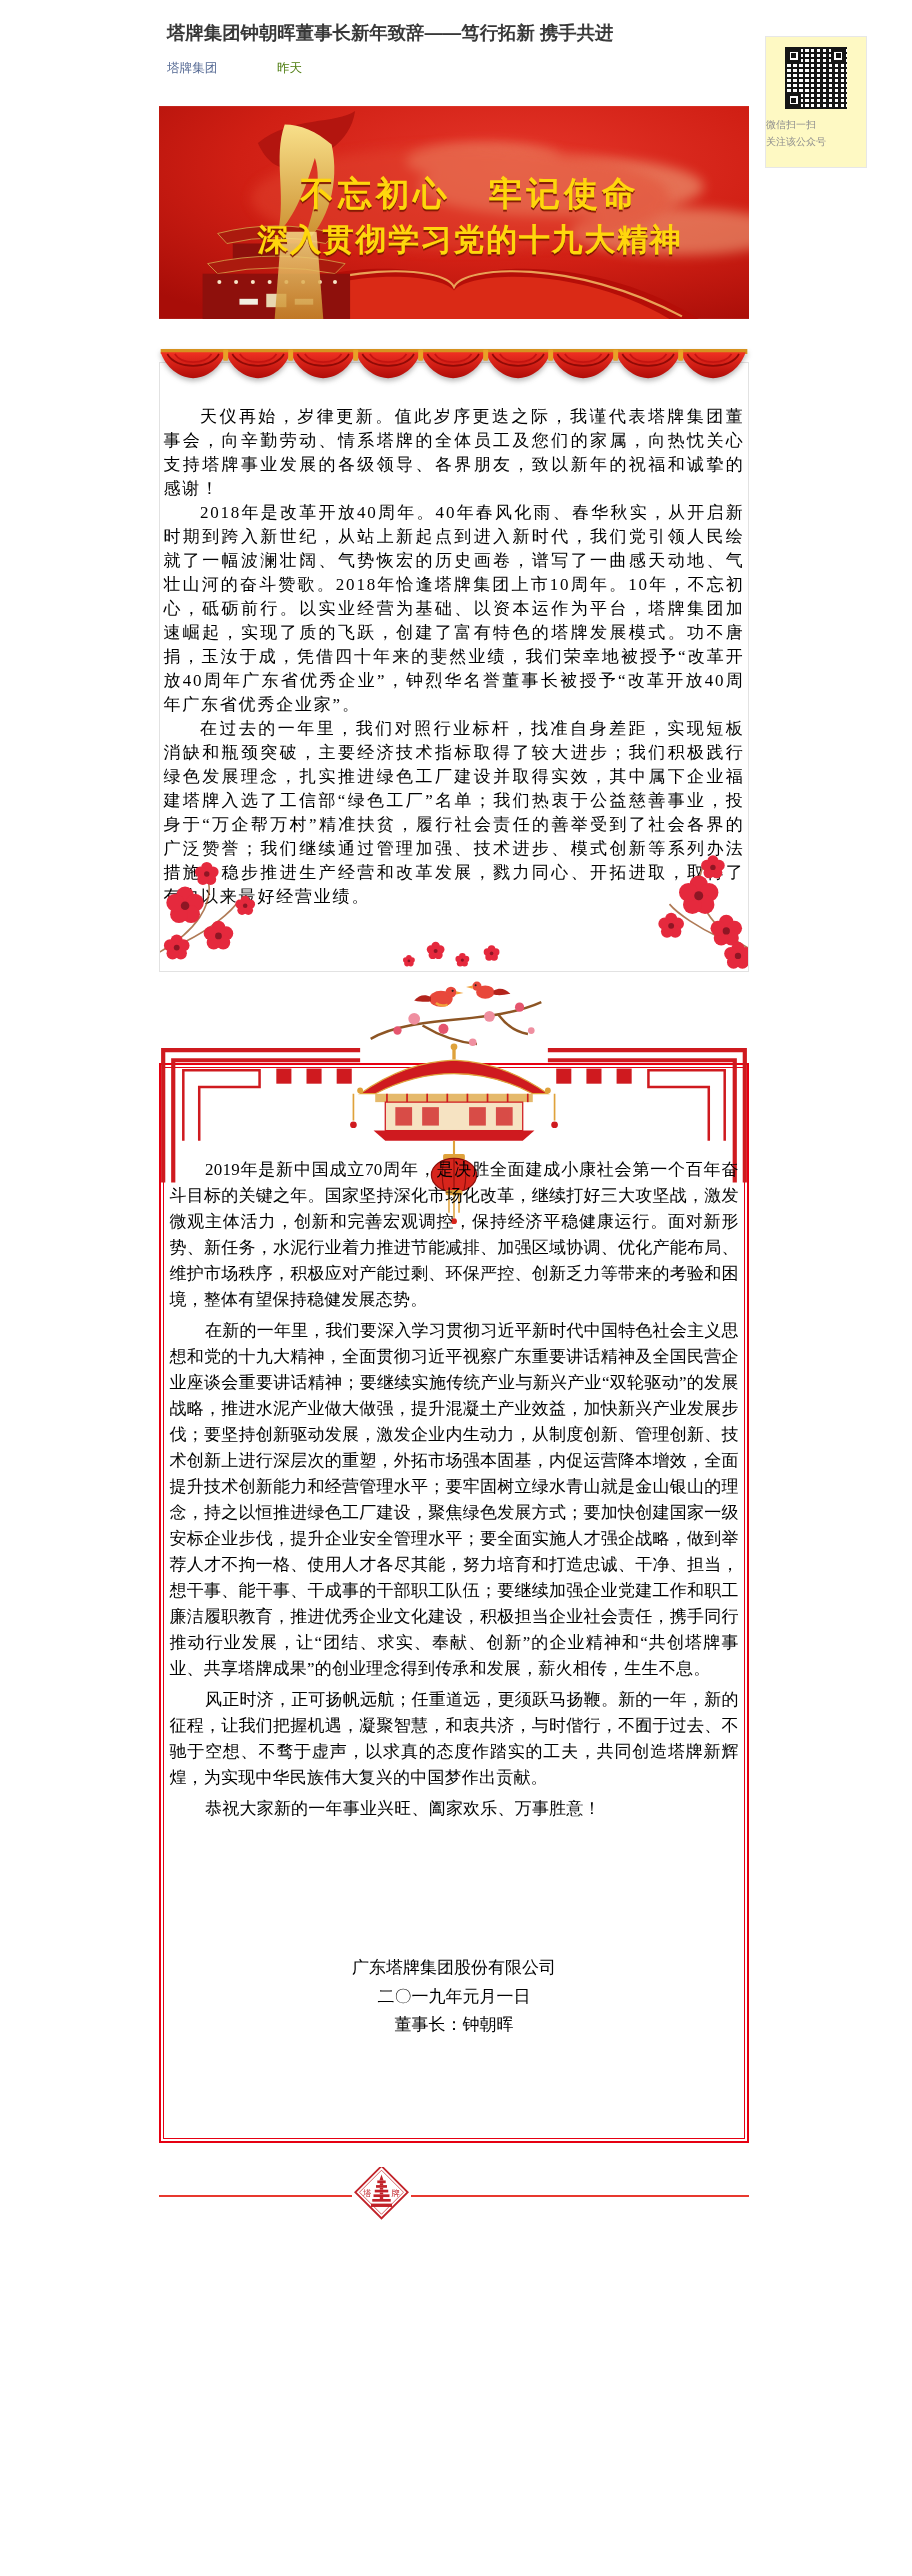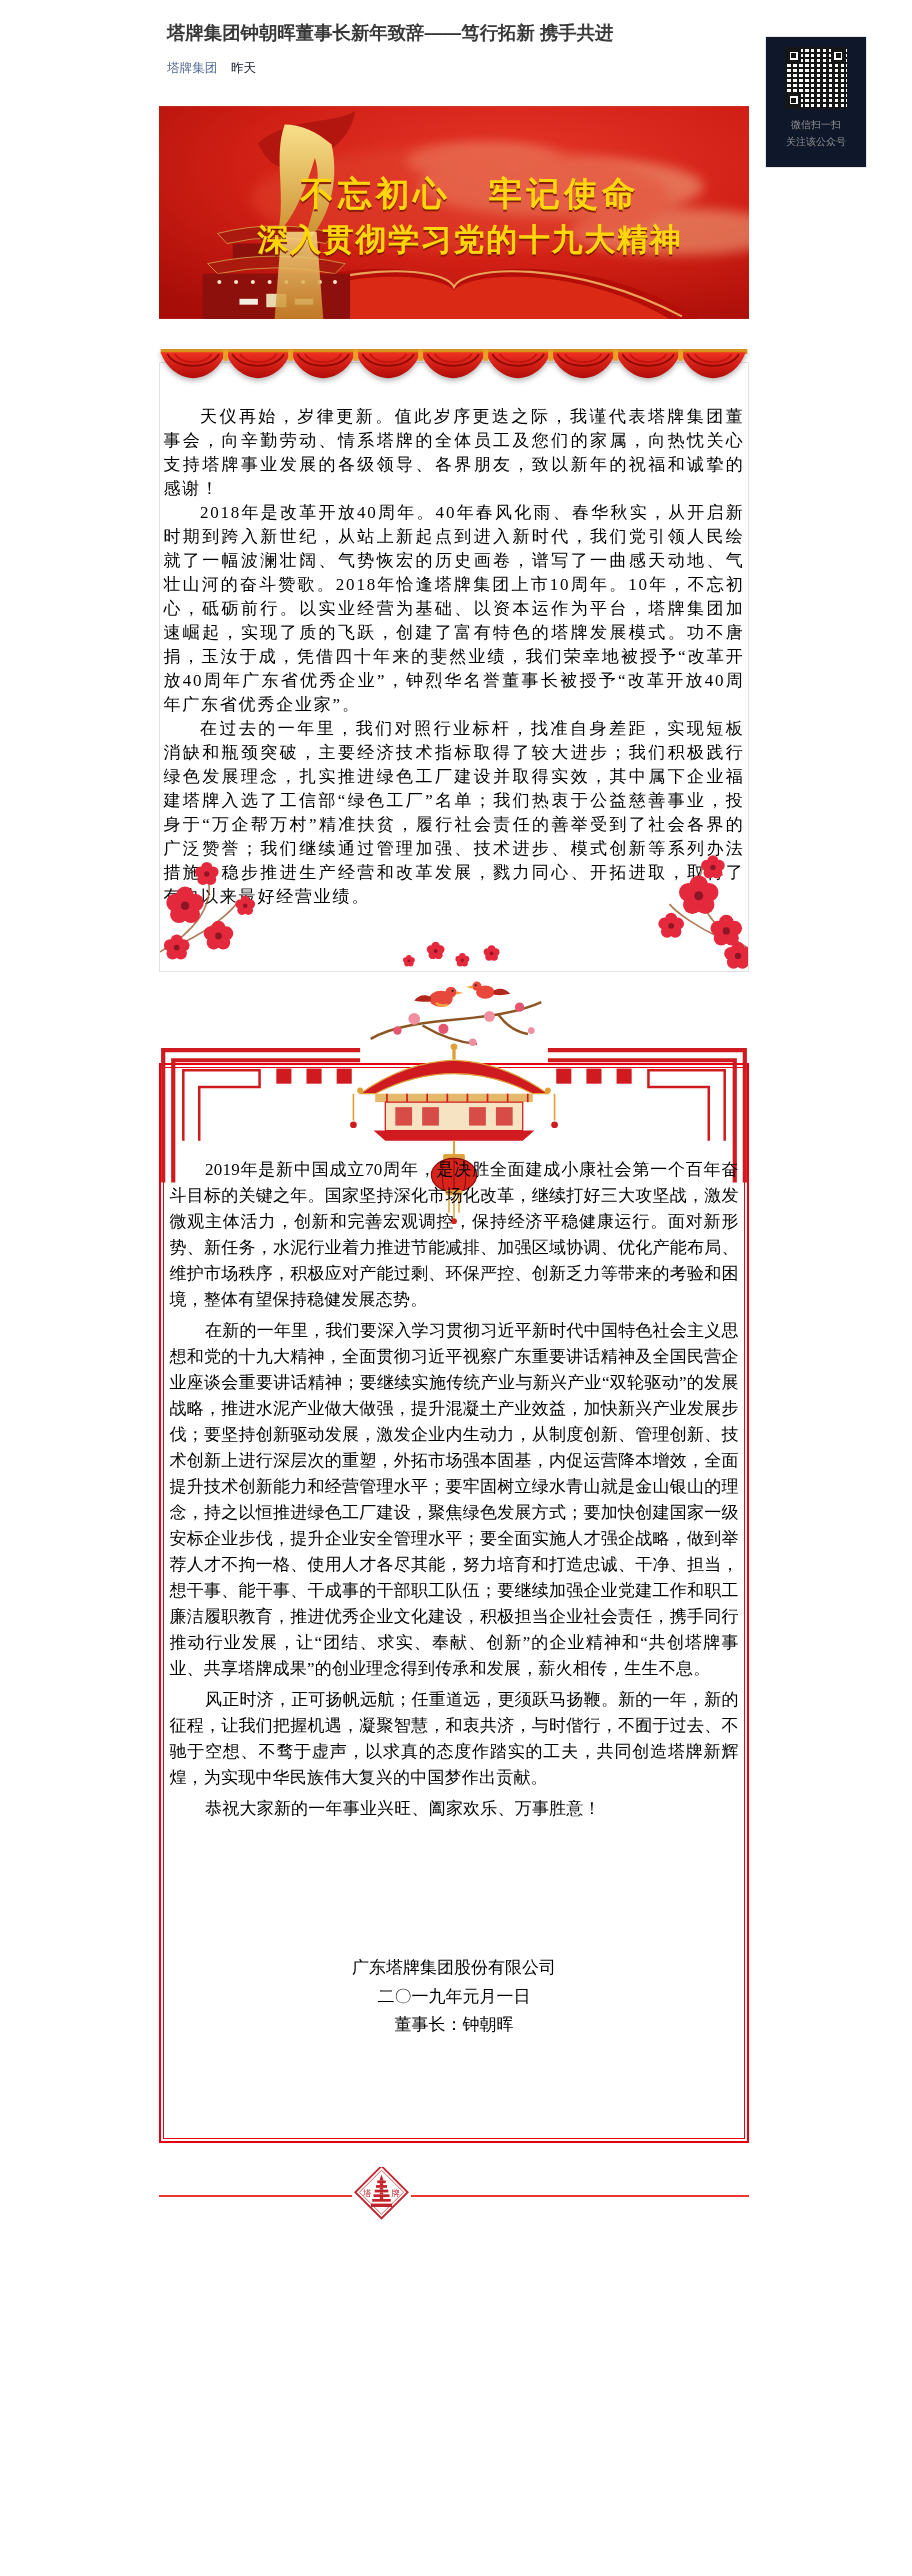--- a/index.html
+++ b/index.html
@@ -4,25 +4,25 @@
 <style>
   html,body{margin:0;padding:0;background:#fff;}
   .page{position:relative;width:912px;height:2220px;margin:0 auto;background:#fff;
         font-family:"Liberation Sans","DejaVu Sans",sans-serif;overflow:hidden;}
 
   
   .title{position:absolute;left:167px;top:20px;width:587px;font-size:18.4px;line-height:25px;
          font-weight:600;color:#383838;}
   .byline{position:absolute;left:167px;top:60px;font-size:12.6px;}
   .byline .account{color:#576b95;cursor:pointer;margin-right:10px;}
-  .byline .date{color:#0f172a;}
+  .byline .date{color:#4d7c0f;margin-left:46px;}
 
   
   .follow-panel{position:absolute;left:765px;top:36px;width:102px;height:132px;
-                border:0.8px solid #e7e7e7;background:#0f172a;text-align:center;box-sizing:border-box;}
+                border:0.8px solid #e7e7e7;background:#fef9c3;text-align:left;box-sizing:border-box;}
   .qr{position:relative;background:
         repeating-linear-gradient(0deg,#161616 0 2.5px,transparent 2.5px 5px),
         repeating-linear-gradient(90deg,#161616 0 2.5px,#fff 2.5px 5.9px);}
   .qr .f{position:absolute;background:#fff;border:3.4px solid #161616;}
   .qr .f::after{content:'';position:absolute;inset:1.7px;background:#161616;}
   .qr-follow{width:62px;height:62px;margin:10px auto 6.7px;}
   .qr-follow .f{width:8.4px;height:8.4px;}
   .qr-follow .f.tl{left:1.7px;top:1.7px;}  .qr-follow .f.tr{right:1.7px;top:1.7px;}  .qr-follow .f.bl{left:1.7px;bottom:1.7px;}
   .follow-panel .hint{font-size:10px;color:#8f8f8f;line-height:17px;}
 

